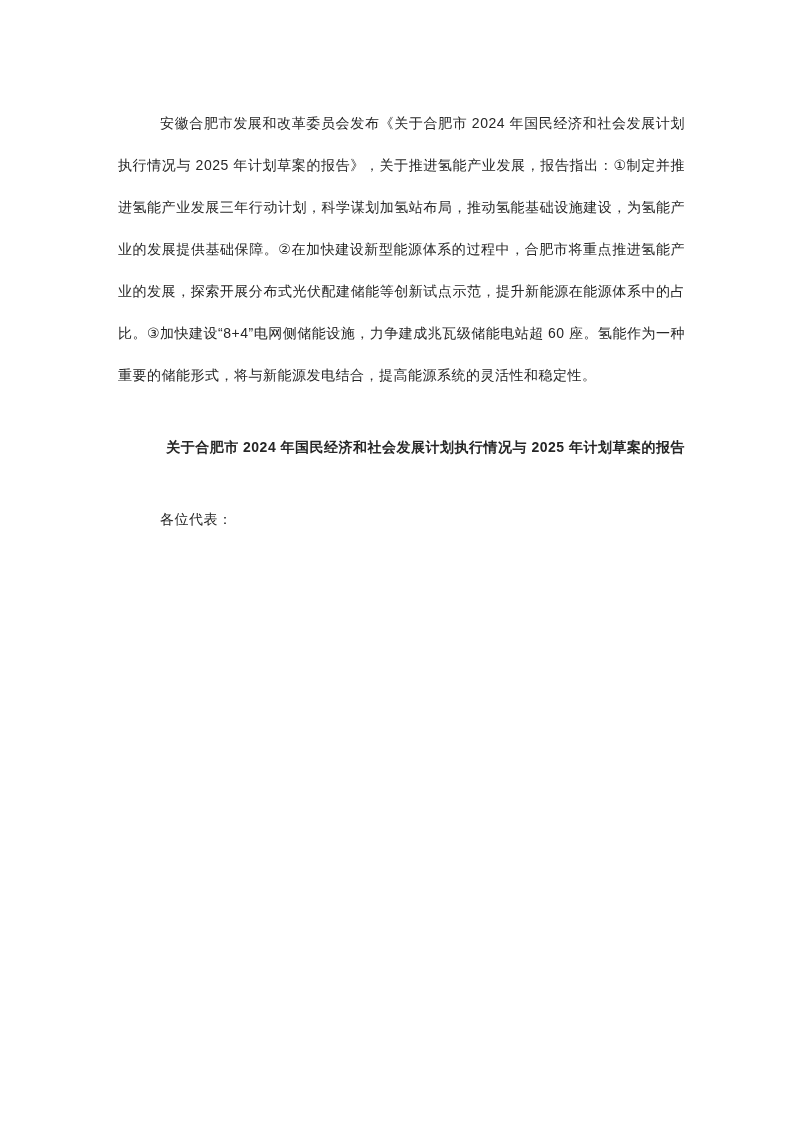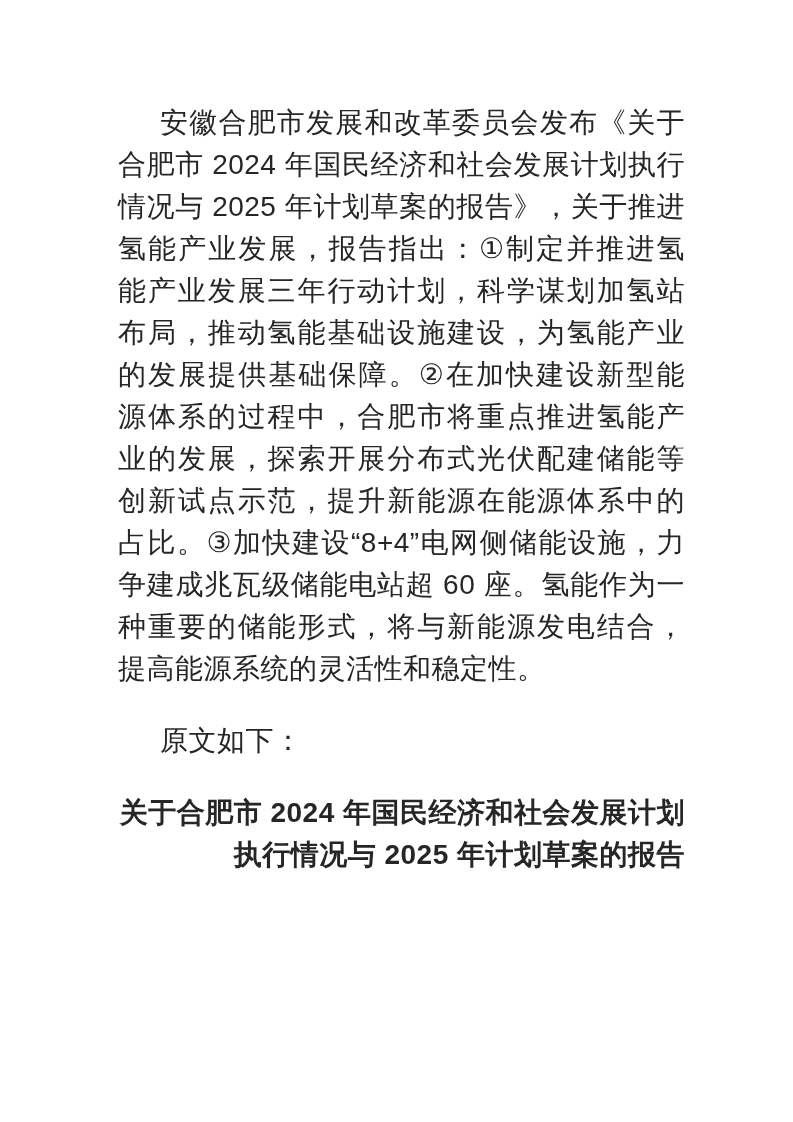--- a/index.html
+++ b/index.html
@@ -17,40 +17,40 @@
     color: #262626;
   }
   .content {
     position: absolute;
     top: 102px;
     left: 118px;
     width: 567px;
   }
   .para {
     margin: 0 0 30px 0;
-    font-size: 28px;
+    font-size: 14px;
     line-height: 42px;
     text-align: justify;
     text-justify: inter-character;
     text-indent: 42px;
     letter-spacing: 0.5px;
   }
   .para.heading {
     font-weight: bold;
     text-align: right;
     text-indent: 0;
   }
 </style>
 </head>
 <body>
 
 <div class="page">
   <div class="content">
     <p class="para">安徽合肥市发展和改革委员会发布《关于合肥市 2024 年国民经济和社会发展计划执行情况与 2025 年计划草案的报告》，关于推进氢能产业发展，报告指出：①制定并推进氢能产业发展三年行动计划，科学谋划加氢站布局，推动氢能基础设施建设，为氢能产业的发展提供基础保障。②在加快建设新型能源体系的过程中，合肥市将重点推进氢能产业的发展，探索开展分布式光伏配建储能等创新试点示范，提升新能源在能源体系中的占比。③加快建设“8+4”电网侧储能设施，力争建成兆瓦级储能电站超 60 座。氢能作为一种重要的储能形式，将与新能源发电结合，提高能源系统的灵活性和稳定性。</p>
 
-    <p class="para">原文如下：</p>
 
     <p class="para heading">关于合肥市 2024 年国民经济和社会发展计划执行情况与 2025 年计划草案的报告</p>
 
+    <p class="para">各位代表：</p>
 
 
   </div>
 </div>
 
 </body></html>

